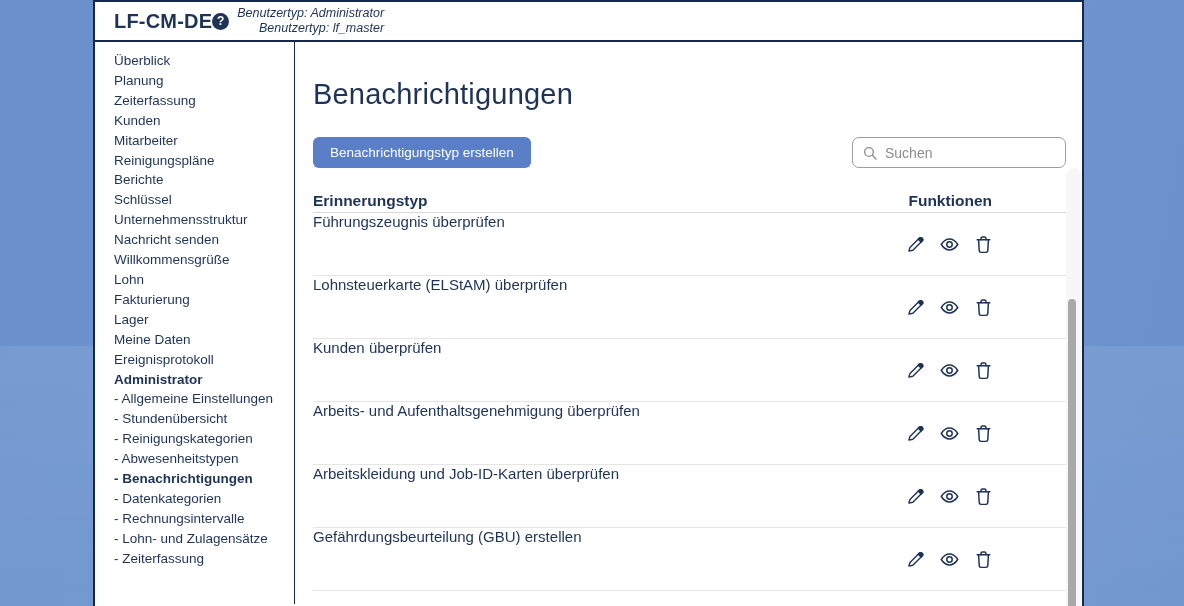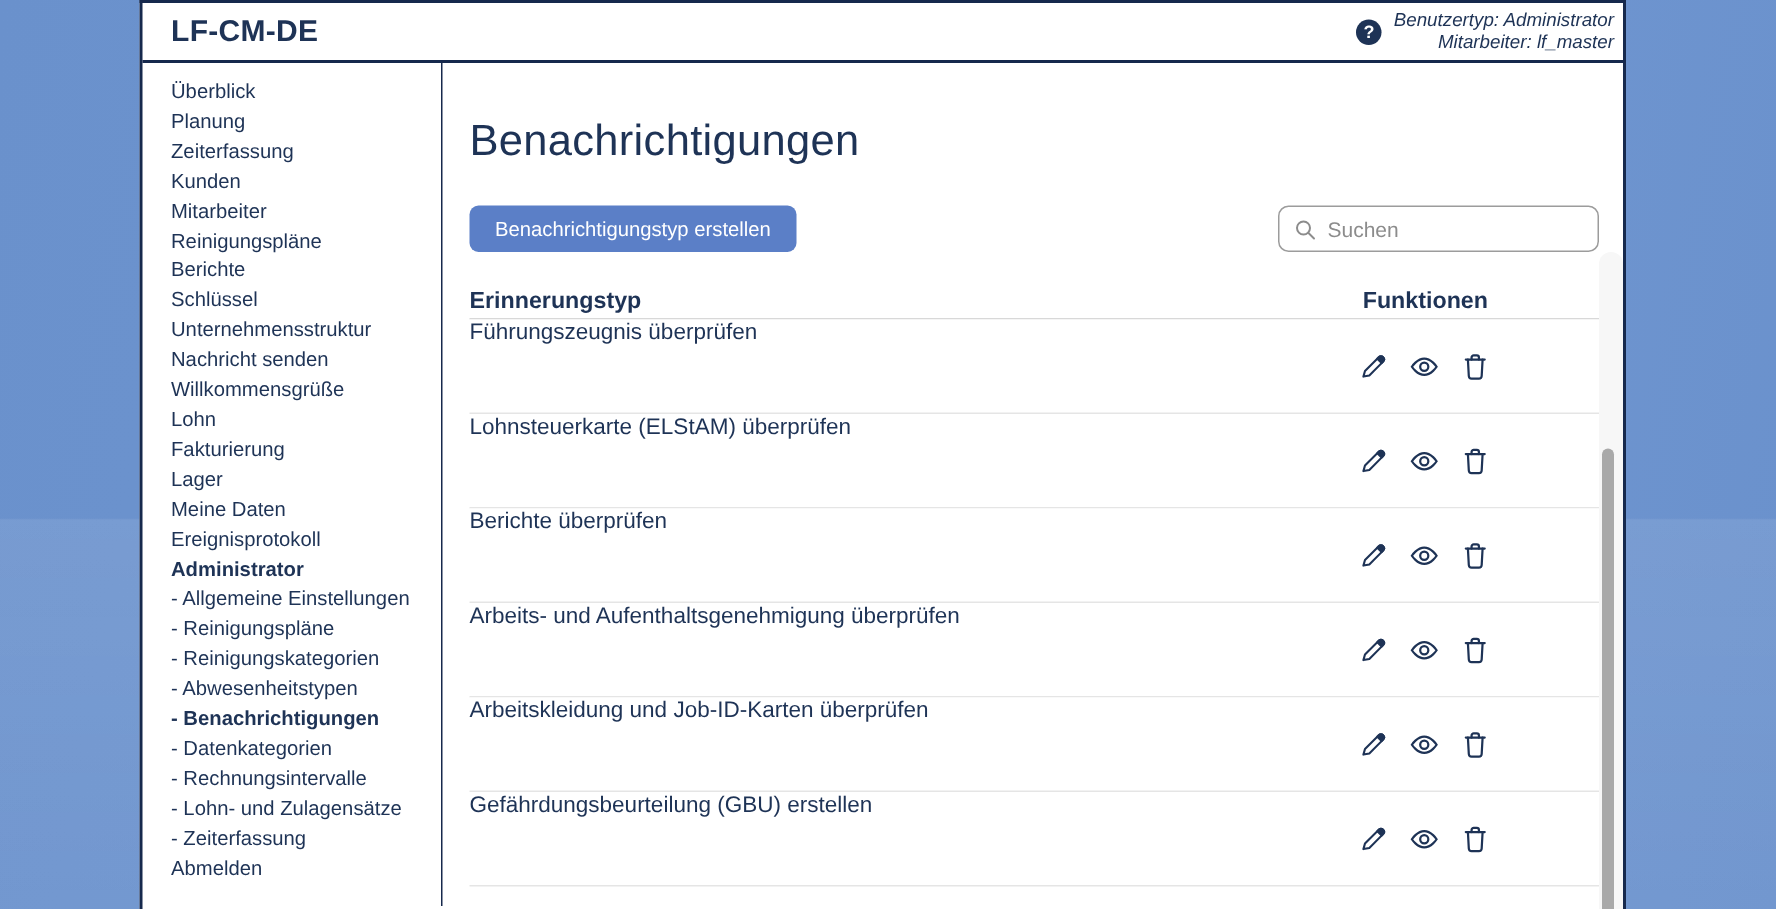--- a/index.html
+++ b/index.html
@@ -10,21 +10,21 @@
       linear-gradient(180deg, rgba(255,255,255,0) 57%, rgba(255,255,255,0.09) 57.2%, rgba(255,255,255,0.05) 100%),
       linear-gradient(100deg, #6a91cc 0%, #6e95d0 45%, #7197d2 65%, #6a91cc 100%);
   }
   .app-window {
     position:absolute; left:93px; top:0; width:991px; height:640px;
     background:#fff; border:2px solid #16294d; border-bottom:none;
   }
   
   .app-header {
     height:40px; border-bottom:2px solid #16294d;
-    display:flex; align-items:center; justify-content:space-between;
+    display:flex; align-items:center; justify-content:flex-start;
     padding:0 6px 0 19px;
   }
   .app-title { font-size:20px; font-weight:bold; color:#1e3356; letter-spacing:0.2px; }
   .header-right { display:flex; align-items:center; gap:8px; }
   .help-icon {
     width:17px; height:17px; border-radius:50%; background:#1e3356; color:#fff;
     font-size:12px; font-weight:bold; display:flex; align-items:center; justify-content:center;
     cursor:pointer; flex-shrink:0;
   }
   .user-info { text-align:right; font-size:12.5px; font-style:italic; color:#1e3356; line-height:15.5px; }
@@ -80,21 +80,21 @@
 <body>
 
 <div class="app-window">
 
   <div class="app-header">
     <div class="app-title">LF-CM-DE</div>
     <div class="header-right">
       <div class="help-icon">?</div>
       <div class="user-info">
         <div>Benutzertyp: Administrator</div>
-        <div>Mitarbeiter: lf_master</div>
+        <div>Benutzertyp: lf_master</div>
       </div>
     </div>
   </div>
 
   <div class="app-body">
 
     <nav class="sidebar">
         <div class="sidebar-item">Überblick</div>
         <div class="sidebar-item">Planung</div>
         <div class="sidebar-item">Zeiterfassung</div>
@@ -106,29 +106,28 @@
         <div class="sidebar-item">Unternehmensstruktur</div>
         <div class="sidebar-item">Nachricht senden</div>
         <div class="sidebar-item">Willkommensgrüße</div>
         <div class="sidebar-item">Lohn</div>
         <div class="sidebar-item">Fakturierung</div>
         <div class="sidebar-item">Lager</div>
         <div class="sidebar-item">Meine Daten</div>
         <div class="sidebar-item">Ereignisprotokoll</div>
         <div class="sidebar-item bold">Administrator</div>
         <div class="sidebar-item">- Allgemeine Einstellungen</div>
-        <div class="sidebar-item">- Reinigungspläne</div>
+        <div class="sidebar-item">- Stundenübersicht</div>
         <div class="sidebar-item">- Reinigungskategorien</div>
         <div class="sidebar-item">- Abwesenheitstypen</div>
         <div class="sidebar-item bold">- Benachrichtigungen</div>
         <div class="sidebar-item">- Datenkategorien</div>
         <div class="sidebar-item">- Rechnungsintervalle</div>
         <div class="sidebar-item">- Lohn- und Zulagensätze</div>
         <div class="sidebar-item">- Zeiterfassung</div>
-        <div class="sidebar-item">Abmelden</div>
       </nav>
 
     <div class="main">
       <h1 class="page-title">Benachrichtigungen</h1>
 
       <div class="toolbar">
         <button class="create-btn">Benachrichtigungstyp erstellen</button>
         <div class="search-box">
           <svg width="16" height="16" viewBox="0 0 24 24" fill="none" stroke="#8c8c8c" stroke-width="2" stroke-linecap="round">
             <circle cx="10.5" cy="10.5" r="6.5"></circle>
@@ -186,21 +185,21 @@
       <button class="icon-btn" title="">
         <svg viewBox="0 0 24 24" fill="none" stroke="#1e3356" stroke-width="1.7" stroke-linecap="round" stroke-linejoin="round">
           <path d="M4.8 6.5h14.4"></path>
           <path d="M9.2 6.5V5a1.6 1.6 0 0 1 1.6-1.6h2.4A1.6 1.6 0 0 1 14.8 5v1.5"></path>
           <path d="M6.4 6.5l.7 12.5A2.1 2.1 0 0 0 9.2 21h5.6a2.1 2.1 0 0 0 2.1-2l.7-12.5"></path>
         </svg>
       </button>
     </div>
   </div>
           <div class="table-row">
-    <div class="row-label">Berichte überprüfen</div>
+    <div class="row-label">Kunden überprüfen</div>
     <div class="row-actions">
       <button class="icon-btn" title="">
         <svg viewBox="0 0 24 24" fill="none" stroke="#1e3356" stroke-width="1.6" stroke-linejoin="round">
           <path d="M4.5 19.5l1.2-4.2L16.2 4.8a2.3 2.3 0 0 1 3.3 3.3L9 18.6l-4.5.9z"></path>
           <path d="M16.2 4.8a2.3 2.3 0 0 1 3.3 3.3l-1.1 1.1-3.3-3.3z" fill="#1e3356"></path>
         </svg>
       </button>
       <button class="icon-btn" title="">
         <svg viewBox="0 0 24 24" fill="none" stroke="#1e3356" stroke-width="1.7">
           <path d="M12 5.8C6.6 5.8 2.6 12 2.6 12s4 6.2 9.4 6.2 9.4-6.2 9.4-6.2-4-6.2-9.4-6.2z"></path>

